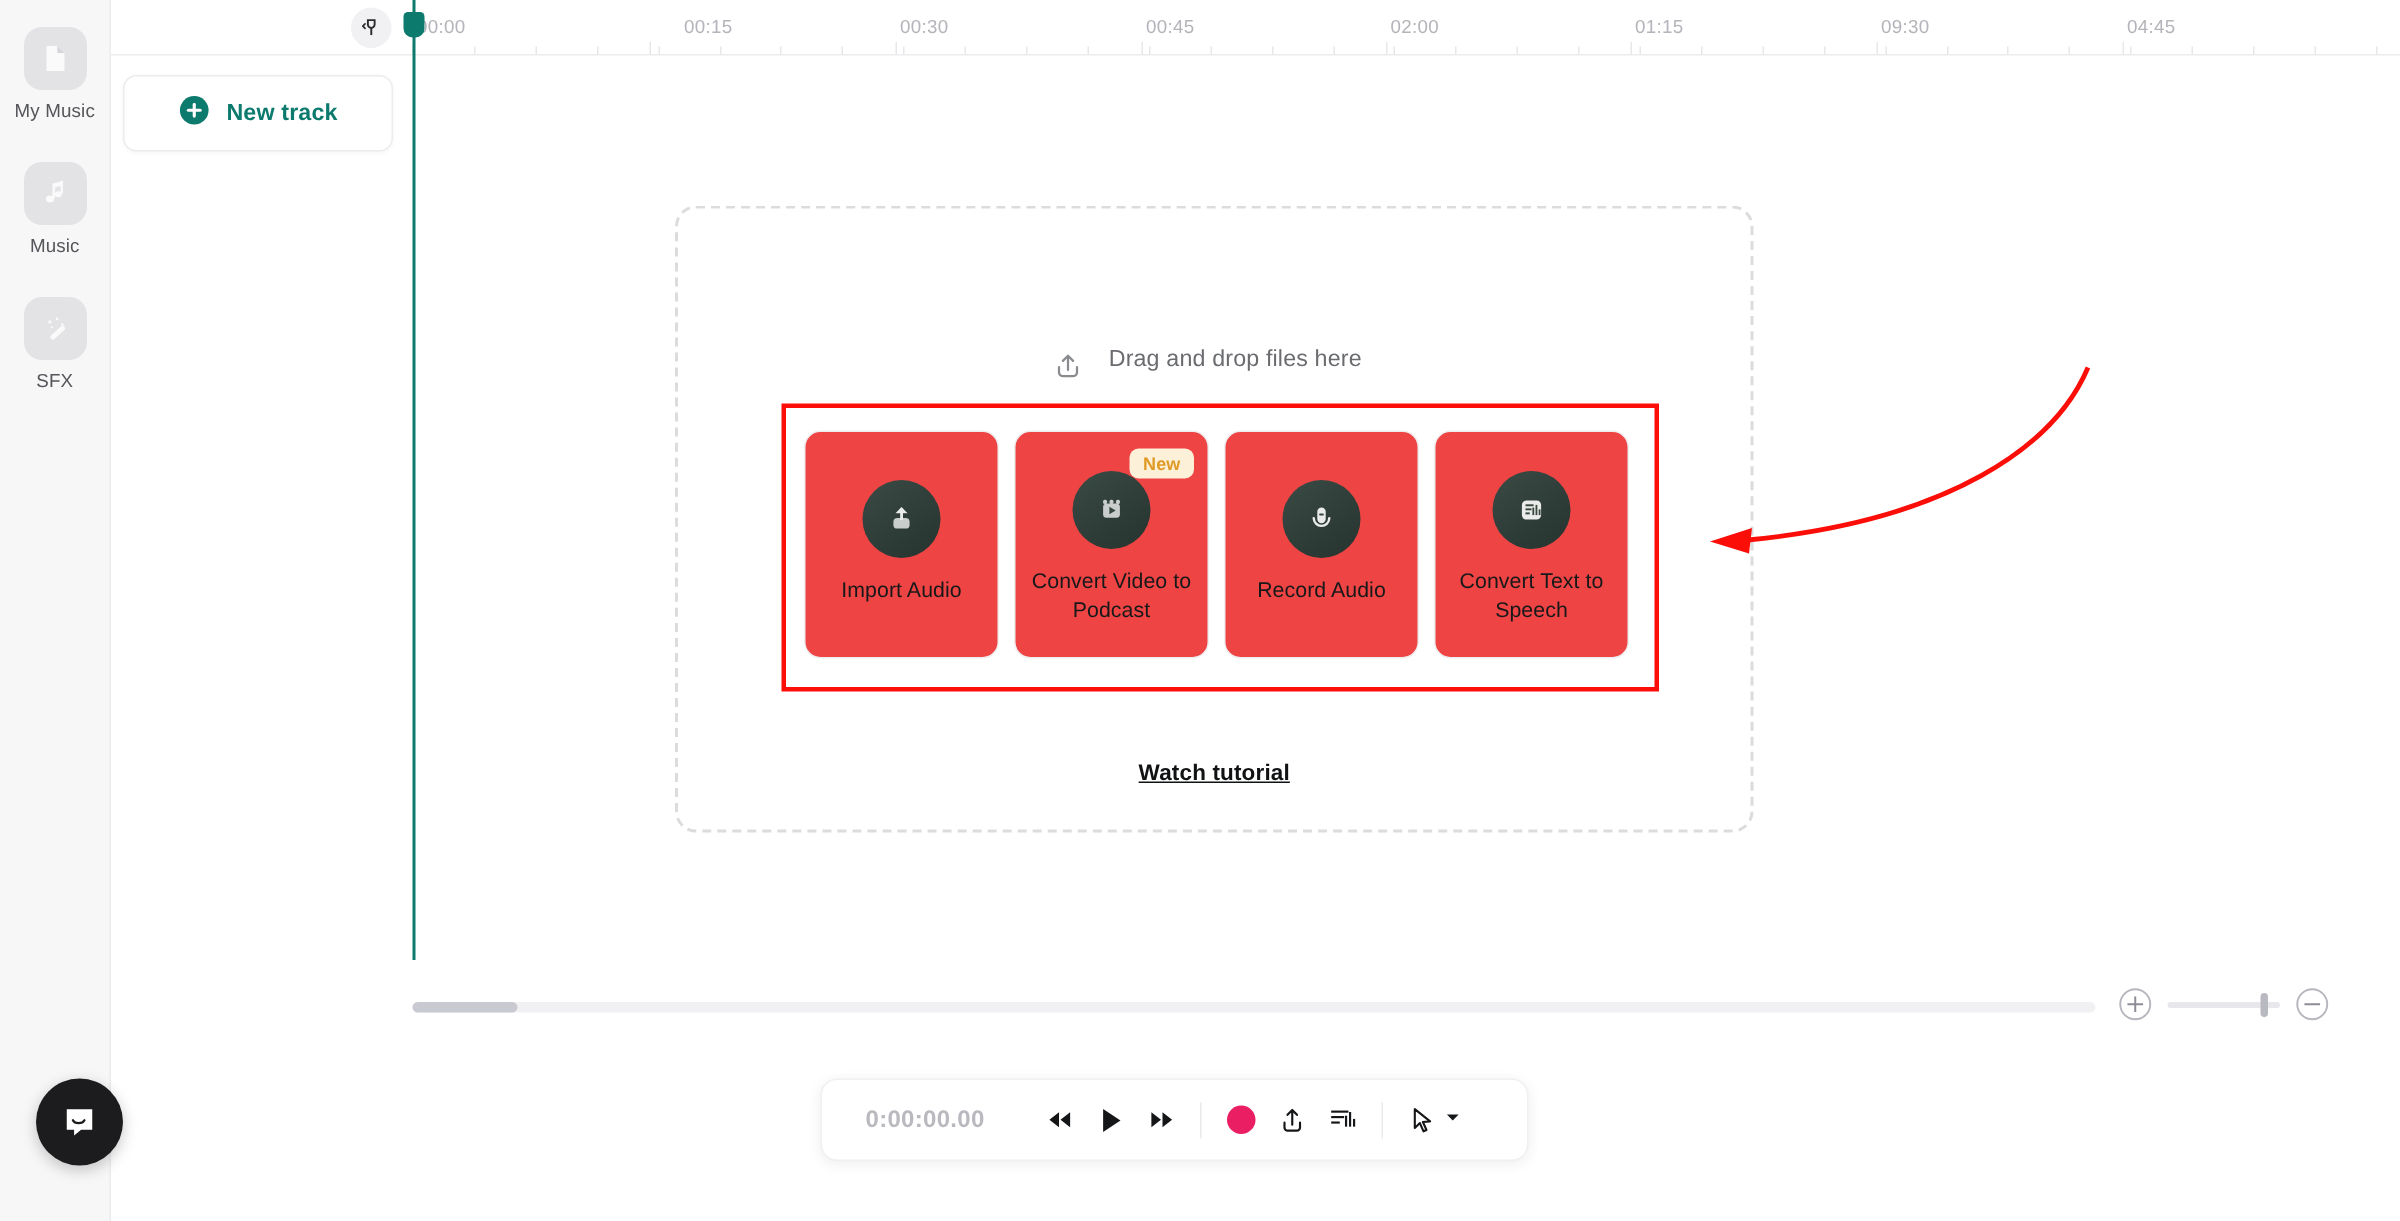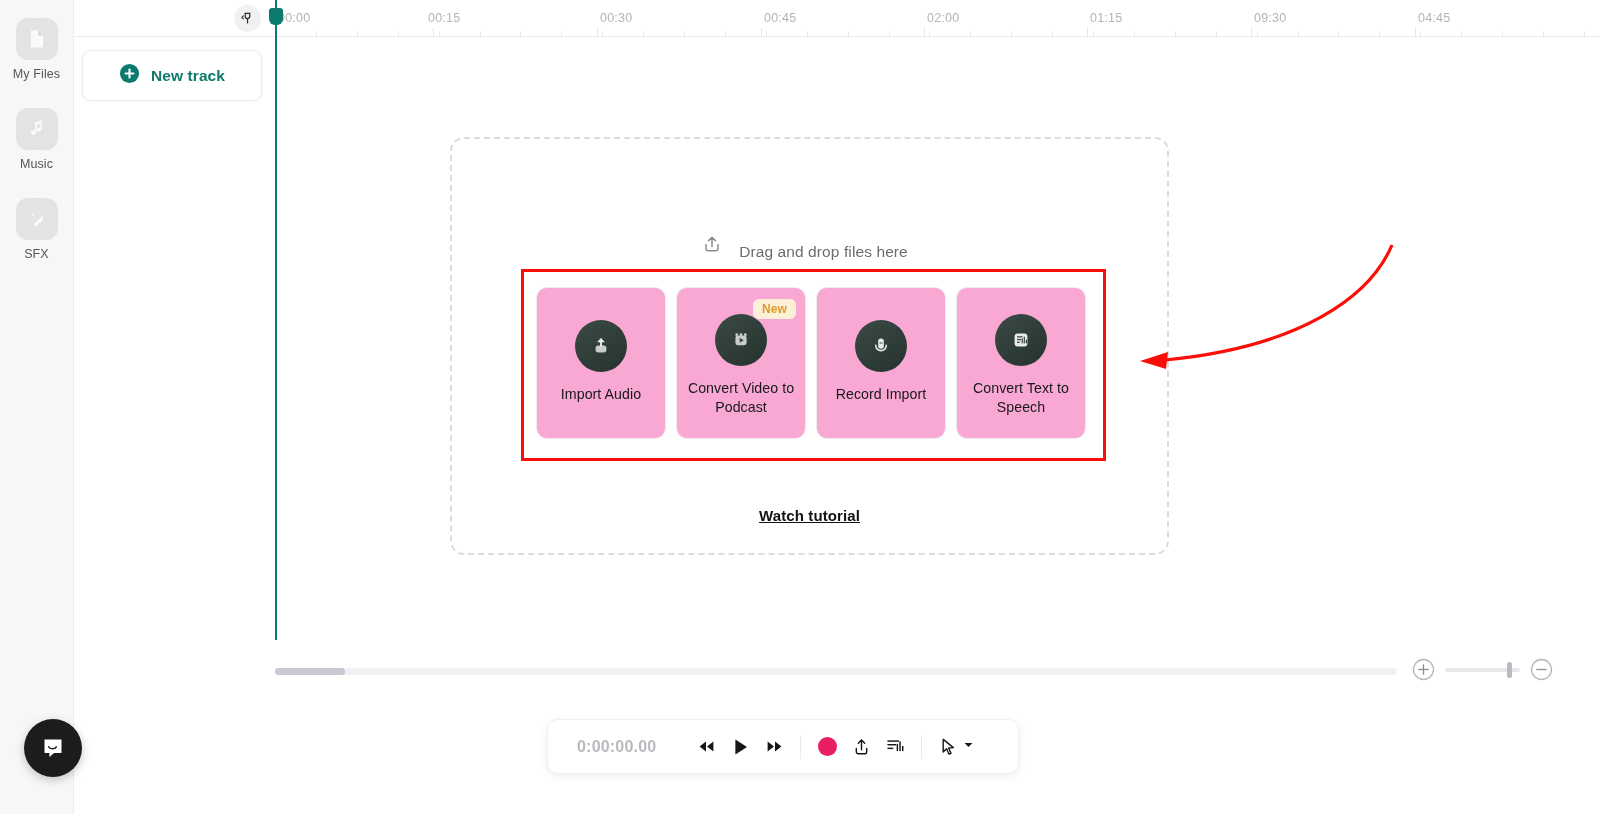--- a/index.html
+++ b/index.html
@@ -76,33 +76,33 @@
   .nt-label { font-size: 15.5px; font-weight: 700; color: #0d7a6e; letter-spacing: .1px; }
 
   
   .dropzone {
     position: absolute; left: 450px; top: 137px;
     width: 719px; height: 418px;
     border: 2px dashed #dcdcdf; border-radius: 14px;
   }
   .dz-head {
     position: absolute; top: 92px; left: 0; right: 12px;
-    display: flex; align-items: flex-end; justify-content: center; gap: 14px;
+    display: flex; align-items: flex-start; justify-content: center; gap: 14px;
   }
   .dz-text { font-size: 15.5px; color: #6b6c70; letter-spacing: .1px; }
 
   
   .card-row {
     position: absolute; left: 84px; top: 148px;
     display: flex; gap: 10px;
   }
   .card {
     position: relative;
     width: 130px; height: 152px;
-    background: #f9a8d4; border: 1px solid #eeeef0; border-radius: 11px;
+    background: #ef4444; border: 1px solid #eeeef0; border-radius: 11px;
     display: flex; flex-direction: column; align-items: center;
     cursor: pointer;
   }
   .card-circle {
     width: 52px; height: 52px; border-radius: 50%;
     background: linear-gradient(145deg, #3a4a45 0%, #26332f 100%);
     display: flex; align-items: center; justify-content: center;
     margin-top: 32px;
   }
   .card-label {
@@ -196,21 +196,21 @@
 
   <div class="sidebar">
 
     <div class="side-item">
       <div class="side-icon">
         <svg width="24" height="24" viewBox="0 0 24 24">
           <path d="M6 3.6h7.2L18 8.4V20.4H6Z" fill="#fafafa"></path>
           <path d="M13.2 3.6 18 8.4h-4.8Z" fill="#d6d6da"></path>
         </svg>
       </div>
-      <div class="side-label">My Files</div>
+      <div class="side-label">My Music</div>
     </div>
 
     <div class="side-item">
       <div class="side-icon">
         <svg width="24" height="24" viewBox="0 0 24 24">
           <path d="M11.2 5.2 17 3.6v3l-5.8 1.6Z" fill="#fafafa"></path>
           <rect x="10" y="5.2" width="1.7" height="10" fill="#fafafa"></rect>
           <rect x="15.4" y="3.6" width="1.6" height="8.4" fill="#fafafa"></rect>
           <ellipse cx="8.4" cy="15.6" rx="2.7" ry="2.3" fill="#fafafa"></ellipse>
           <ellipse cx="13.9" cy="12.5" rx="2.3" ry="2" fill="#fafafa"></ellipse>
@@ -271,21 +271,21 @@
         <div class="tick minor" style="left: 1223.5px;"></div>
         <div class="tick minor" style="left: 1264.4px;"></div>
         <div class="tick minor" style="left: 1305.3px;"></div>
         <div class="tick minor" style="left: 1346.2px;"></div>
         <div class="tick minor" style="left: 1387.1px;"></div>
         <div class="tick minor" style="left: 1428px;"></div>
         <div class="tick minor" style="left: 1468.9px;"></div>
         <div class="tick minor" style="left: 1509.8px;"></div>
         <div class="tick-label" style="left: 204px;">00:00</div>
         <div class="tick major" style="left: 201px;"></div>
-        <div class="tick-label" style="left: 354px;">00:15</div>
+        <div class="tick-label" style="left: 382px;">00:15</div>
         <div class="tick major" style="left: 359px;"></div>
         <div class="tick-label" style="left: 526px;">00:30</div>
         <div class="tick major" style="left: 523px;"></div>
         <div class="tick-label" style="left: 690px;">00:45</div>
         <div class="tick major" style="left: 687px;"></div>
         <div class="tick-label" style="left: 853px;">02:00</div>
         <div class="tick major" style="left: 850px;"></div>
         <div class="tick-label" style="left: 1016px;">01:15</div>
         <div class="tick major" style="left: 1013px;"></div>
         <div class="tick-label" style="left: 1180px;">09:30</div>
@@ -347,21 +347,21 @@
           <div class="card-label">Convert Video to Podcast</div>
         </div>
         <div class="card">
           <div class="card-circle">
             <svg width="26" height="26" viewBox="0 0 26 26">
               <rect x="10.2" y="5.4" width="5.6" height="10.4" rx="2.8" fill="#e9ecea"></rect>
               <path d="M7.8 12.4a5.2 5.2 0 0 0 10.4 0" fill="none" stroke="#e9ecea" stroke-width="1.6" stroke-linecap="round"></path>
               <rect x="11.4" y="9.4" width="3.2" height="1.2" rx=".6" fill="#39483f"></rect>
             </svg>
           </div>
-          <div class="card-label">Record Import</div>
+          <div class="card-label">Record Audio</div>
         </div>
         <div class="card two-line">
           <div class="card-circle">
             <svg width="26" height="26" viewBox="0 0 26 26">
               <rect x="6.6" y="6.6" width="12.8" height="12.8" rx="3" fill="#e9ecea"></rect>
               <rect x="9" y="9.2" width="5.4" height="1.3" fill="#39483f"></rect>
               <rect x="9" y="11.9" width="4" height="1.3" fill="#39483f"></rect>
               <rect x="9" y="14.6" width="2.8" height="1.3" fill="#39483f"></rect>
               <rect x="13.6" y="11.4" width="1.2" height="5" fill="#39483f"></rect>
               <rect x="15.7" y="9.6" width="1.2" height="6.8" fill="#39483f"></rect>

